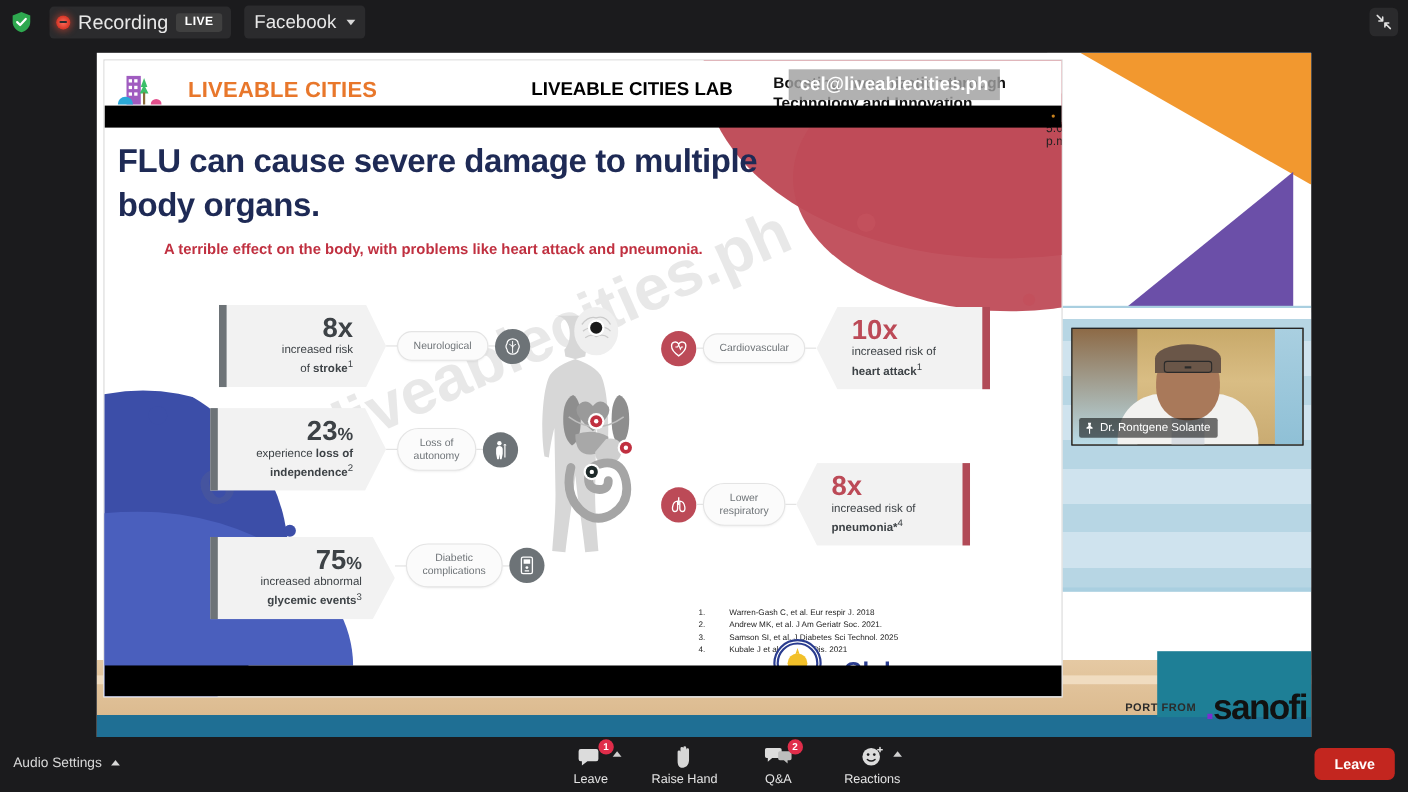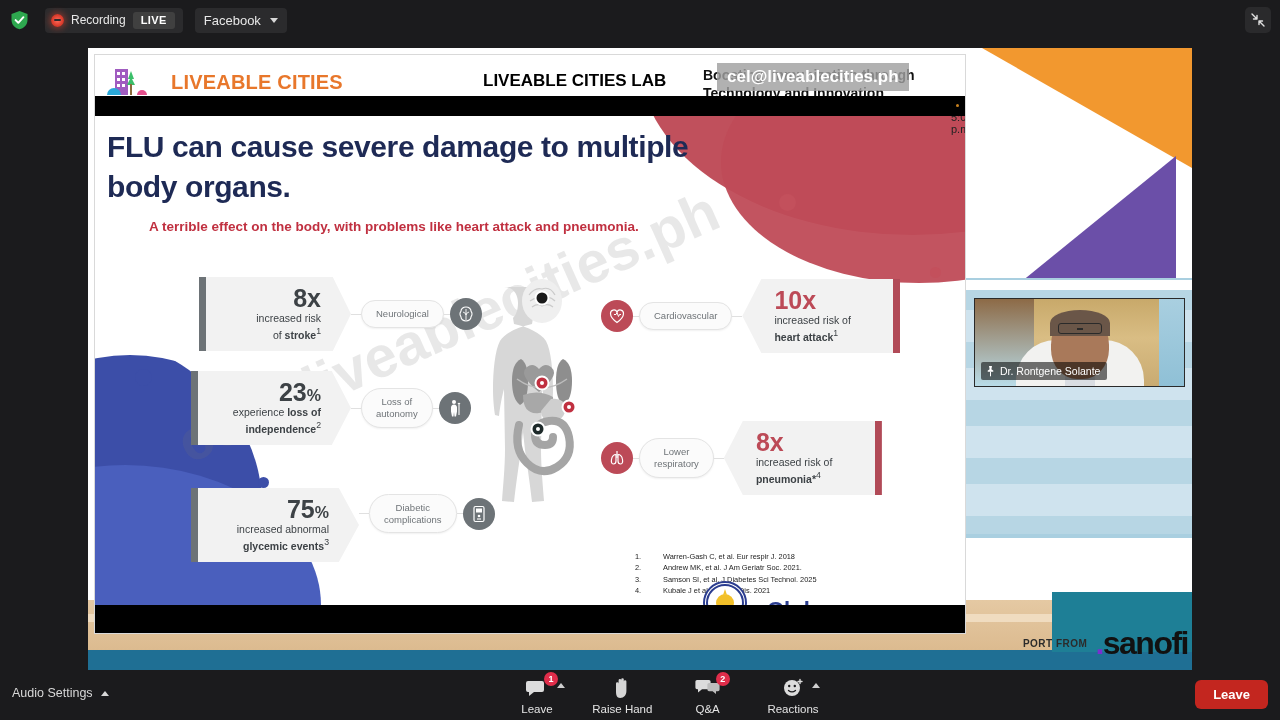--- a/index.html
+++ b/index.html
@@ -14,26 +14,26 @@
   .tb-pad { width:10px; }
   .shield { width:19px; height:20px; position:relative; }
   .shield svg { display:block; }
   .rec-group { display:flex; align-items:center; gap:7px; margin-left:16px;
                background:#2b2b2d; border-radius:4px; padding:4px 8px 4px 6px; }
   .rec-dot { width:13px; height:13px; border-radius:50%;
              background:radial-gradient(circle at 50% 50%, #ff6a5a 0%, #d93b2b 60%, #b3271a 100%);
              box-shadow:0 0 6px 2px rgba(230,70,50,.45); position:relative; }
   .rec-dot::after { content:""; position:absolute; left:3px; top:5.5px; width:7px; height:2px;
                     background:#2b2b2d; border-radius:1px; }
-  .rec-label { color:#e8e8e8; font-size:12px; }
+  .rec-label { color:#e8e8e8; font-size:18px; }
   .live-badge { background:#404040; color:#fff; font-size:11px; font-weight:bold;
                 padding:2.5px 8px; border-radius:3px; letter-spacing:.4px; }
   .fb-group { display:flex; align-items:center; gap:9px; margin-left:12px;
               background:#2b2b2d; border-radius:4px; padding:5px 9px; }
-  .fb-label { color:#e8e8e8; font-size:13px; }
+  .fb-label { color:#e8e8e8; font-size:17px; }
   .caret-dn { width:0;height:0;border-left:4px solid transparent;border-right:4px solid transparent;
               border-top:5px solid #d8d8d8; }
   .fs-btn { position:absolute; right:9px; top:7px; width:26px; height:26px; border-radius:5px;
             background:#2a2a2c; display:flex; align-items:center; justify-content:center; }
 
   
   #stage { position:absolute; left:88px; top:48px; width:1104px; height:622px;
            background:#fff; overflow:hidden; }
 
   
@@ -145,21 +145,21 @@
                color:#fff; font-size:17px; font-weight:bold; padding:4px 10px; }
 
   
   .sanofi-wrap { position:absolute; right:4px; bottom:8px; display:flex; align-items:center; gap:8px; }
   .sanofi-pre { font-size:10px; font-weight:bold; color:#2b2b2b; letter-spacing:.5px; }
   .sanofi-logo { font-size:32px; font-weight:bold; color:#111; letter-spacing:-1.5px;
                  position:relative; }
   .sanofi-logo .pdot { color:#7a2fd0; }
 
   
-  .video-tile { position:absolute; right:7px; top:250px; width:211px; height:89px;
+  .video-tile { position:absolute; right:7px; top:250px; width:211px; height:107px;
                 background:#111; overflow:hidden; border:1px solid #2a2a2a; }
   .vid-bg { position:absolute; inset:0;
             background:linear-gradient(180deg,#c8a96a 0%, #d9bd84 45%, #c9ab72 100%); }
   .vid-wall { position:absolute; left:0; top:0; width:28%; height:100%;
               background:linear-gradient(180deg,#8d6a46,#b9dce8); }
   .vid-wall2{ position:absolute; right:0; top:0; width:12%; height:100%;
               background:linear-gradient(180deg,#a9cfe0,#8fc0d6); }
   .vid-head { position:absolute; left:50%; top:16%; width:58px; height:66px; margin-left:-29px;
               background:#a9795a; border-radius:48% 48% 45% 45%; }
   .vid-hair { position:absolute; left:50%; top:13%; width:60px; height:26px; margin-left:-30px;

